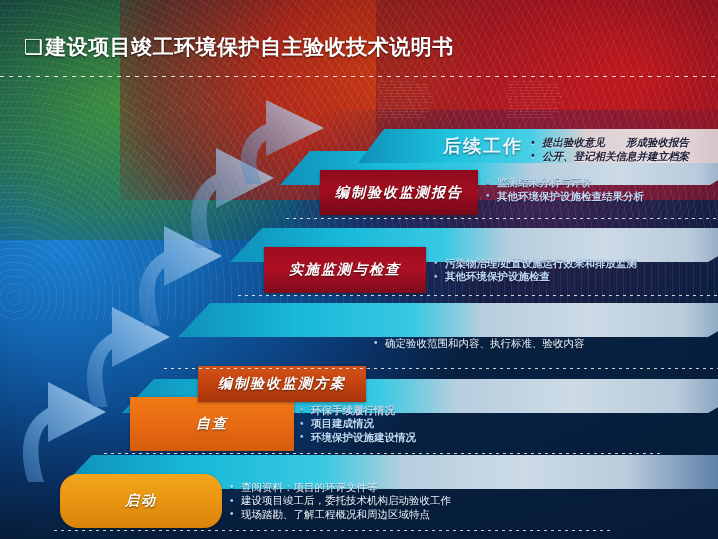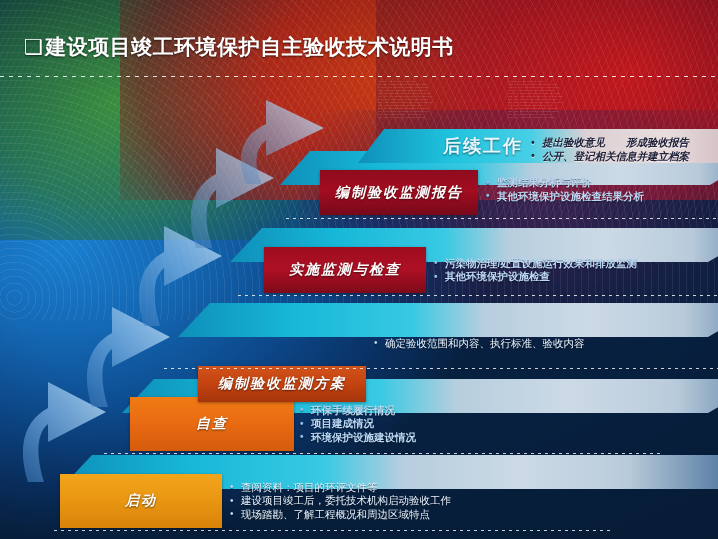--- a/index.html
+++ b/index.html
@@ -91,21 +91,21 @@
     color:#fff;font-size:14px;font-weight:700;font-style:italic;
     letter-spacing:2px;
     text-shadow:0 1px 2px rgba(0,0,0,.55);
     box-shadow:0 1px 3px rgba(0,0,0,.35);
   }
   .lab-cyan{background:linear-gradient(180deg,#18b3e2 0%,#0fa3d8 55%,#0d8cc2 100%);}
   .lab-darkred{background:linear-gradient(180deg,#8f0b1e 0%,#a30d20 45%,#76091a 100%);}
   .lab-crimson{background:linear-gradient(180deg,#9d0d1e 0%,#ae1024 48%,#7d0a1a 100%);}
   .lab-orangered{background:linear-gradient(180deg,#d1531b 0%,#c4420f 50%,#a5350b 100%);}
   .lab-orange{background:linear-gradient(180deg,#f07b14 0%,#e86a12 50%,#d55c0c 100%);}
-  .lab-amber{background:linear-gradient(180deg,#f2a51a 0%,#e99512 50%,#d88309 100%);}
+  .lab-amber{background:linear-gradient(180deg,#f2a51a 0%,#e99512 50%,#d88309 100%);border-radius:18px;}
 
   
   .step-panel{
     position:absolute;display:flex;flex-direction:column;justify-content:center;
     padding-left:8px;box-sizing:border-box;
   }
   .step-panel ul{margin:0;padding:0;list-style:none;}
   .step-panel li{
     font-size:10.5px;line-height:13.5px;white-space:nowrap;
     position:relative;padding-left:11px;

